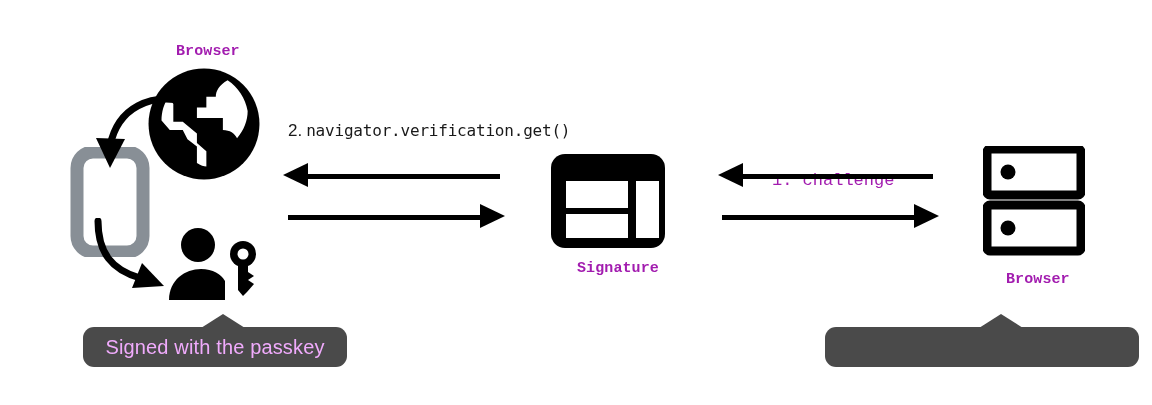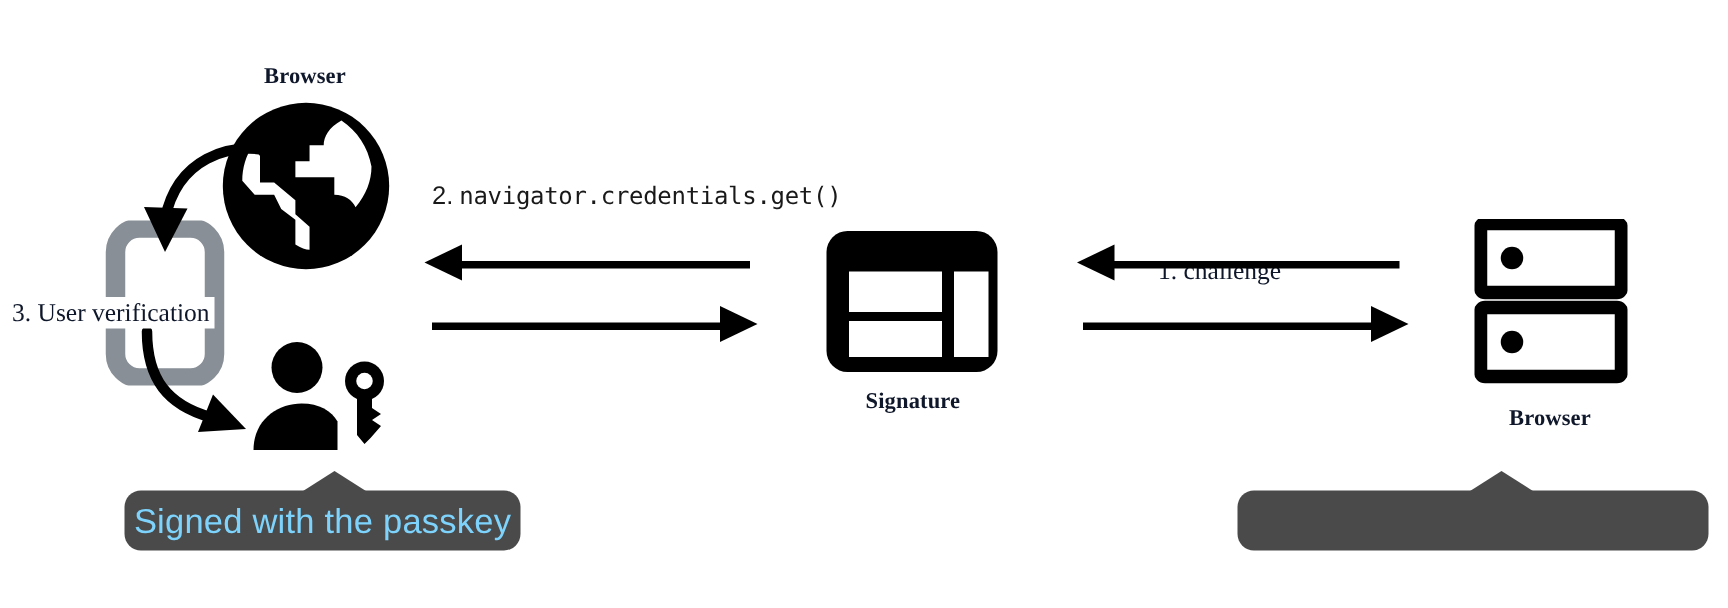--- a/index.html
+++ b/index.html
@@ -20,24 +20,24 @@
     position: absolute;
     left: 0; top: 0;
     width: 1152px;
     height: 405px;
   }
 
   
   .lbl {
     position: absolute;
     white-space: nowrap;
-    font-family: Liberation Serif, serif;
+    font-family: Liberation Mono, monospace;
     font-size: 17px;
     line-height: 1;
-    color: #0f172a;
+    color: #a21caf;
   }
   .lbl-bold {
     font-weight: bold;
     font-size: 15px;
     letter-spacing: .1px;
   }
   .lbl-mono-wrap {
     position: absolute;
     white-space: nowrap;
     font-size: 17px;
@@ -79,23 +79,23 @@
   .arrow-head.right {
     border-top: 12px solid transparent;
     border-bottom: 12px solid transparent;
     border-left: 25px solid #000;
   }
 
   
   .badge {
     position: absolute;
     background: #4a4a4a;
-    color: #7dd3fc;
+    color: #f0abfc;
     border-radius: 11px;
-    font-size: 23px;
+    font-size: 20px;
     font-family: "Liberation Sans", sans-serif;
     display: flex;
     align-items: center;
     justify-content: center;
     letter-spacing: .15px;
     z-index: 30;
   }
   .badge .notch {
     position: absolute;
     top: -13px;
@@ -140,40 +140,39 @@
     </svg>
   </div>
 
   <div class="icon" style="left:92px; top:218px; width:100px; height:85px; z-index:20;">
     <svg width="100" height="85" viewBox="0 0 100 85">
       <path d="M6 3 C6 35 20 52 48 60" fill="none" stroke="#000" stroke-width="7" stroke-linecap="round"></path>
       <path d="M72 68 L40 70 L50 45 Z" fill="#000"></path>
     </svg>
   </div>
 
-  <div class="lbl lbl-overlay" style="left:5px; top:198px;">3. User verification</div>
 
   <div class="icon" style="left:165px; top:228px; width:100px; height:75px;">
     <svg width="100" height="75" viewBox="0 0 100 75">
       <circle cx="33" cy="17" r="17" fill="#000"></circle>
       <path d="M4 72 C4 52 20 41 36 41 C48 41 56 46 60 53 L60 72 Z" fill="#000"></path>
       <circle cx="78" cy="26" r="13" fill="#000"></circle>
       <circle cx="78" cy="26" r="5.5" fill="#fff"></circle>
       <path d="M73 36 L83 36 L83 44 L89 48 L83 52 L89 56 L82 64 L78 68 L73 62 Z" fill="#000"></path>
     </svg>
   </div>
 
   <div class="badge" style="left:83px; top:327px; width:264px; height:40px;">
     <div class="notch" style="left:118px;"></div>
     <span>Signed with the passkey</span>
   </div>
 
   <div class="lbl-mono-wrap" style="left:288px; top:122px;">
     <span class="num">2.</span>
-    <span class="code">navigator.credentials.get()</span>
+    <span class="code">navigator.verification.get()</span>
   </div>
 
   <div>
     <div class="arrow-line" style="left:305px; top:174px; width:195px;"></div>
     <div class="arrow-head left" style="left:283px; top:163px;"></div>
   </div>
 
   <div>
     <div class="arrow-line" style="left:288px; top:215px; width:195px;"></div>
     <div class="arrow-head right" style="left:480px; top:204px;"></div>

